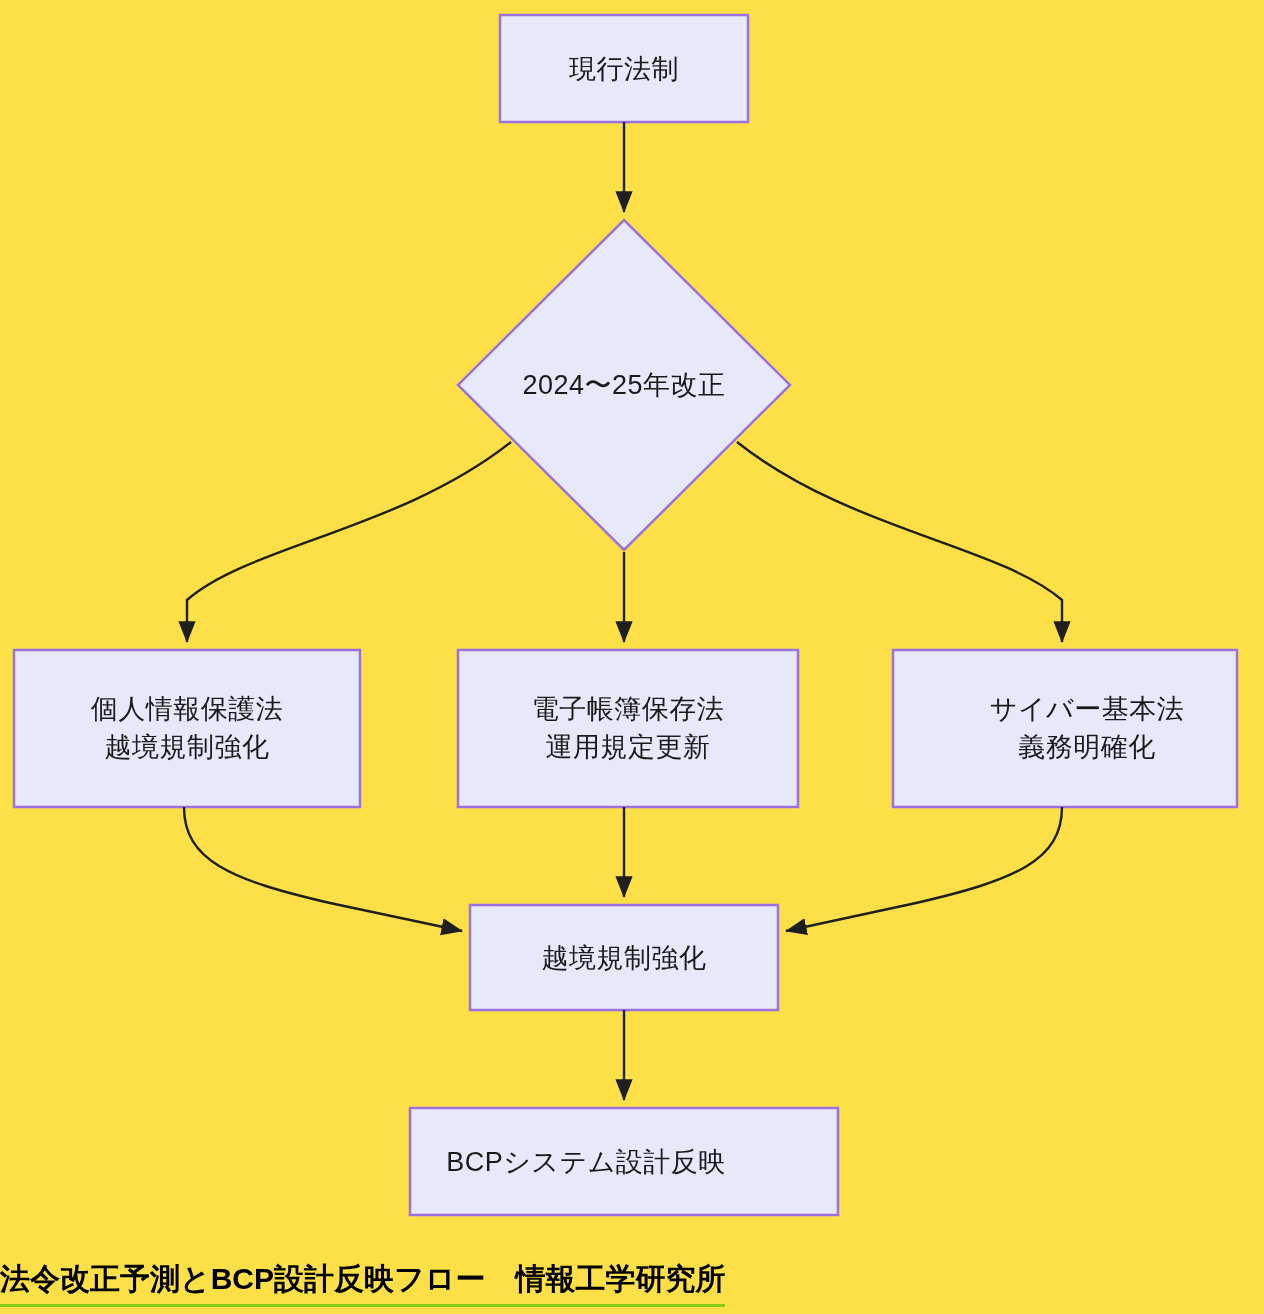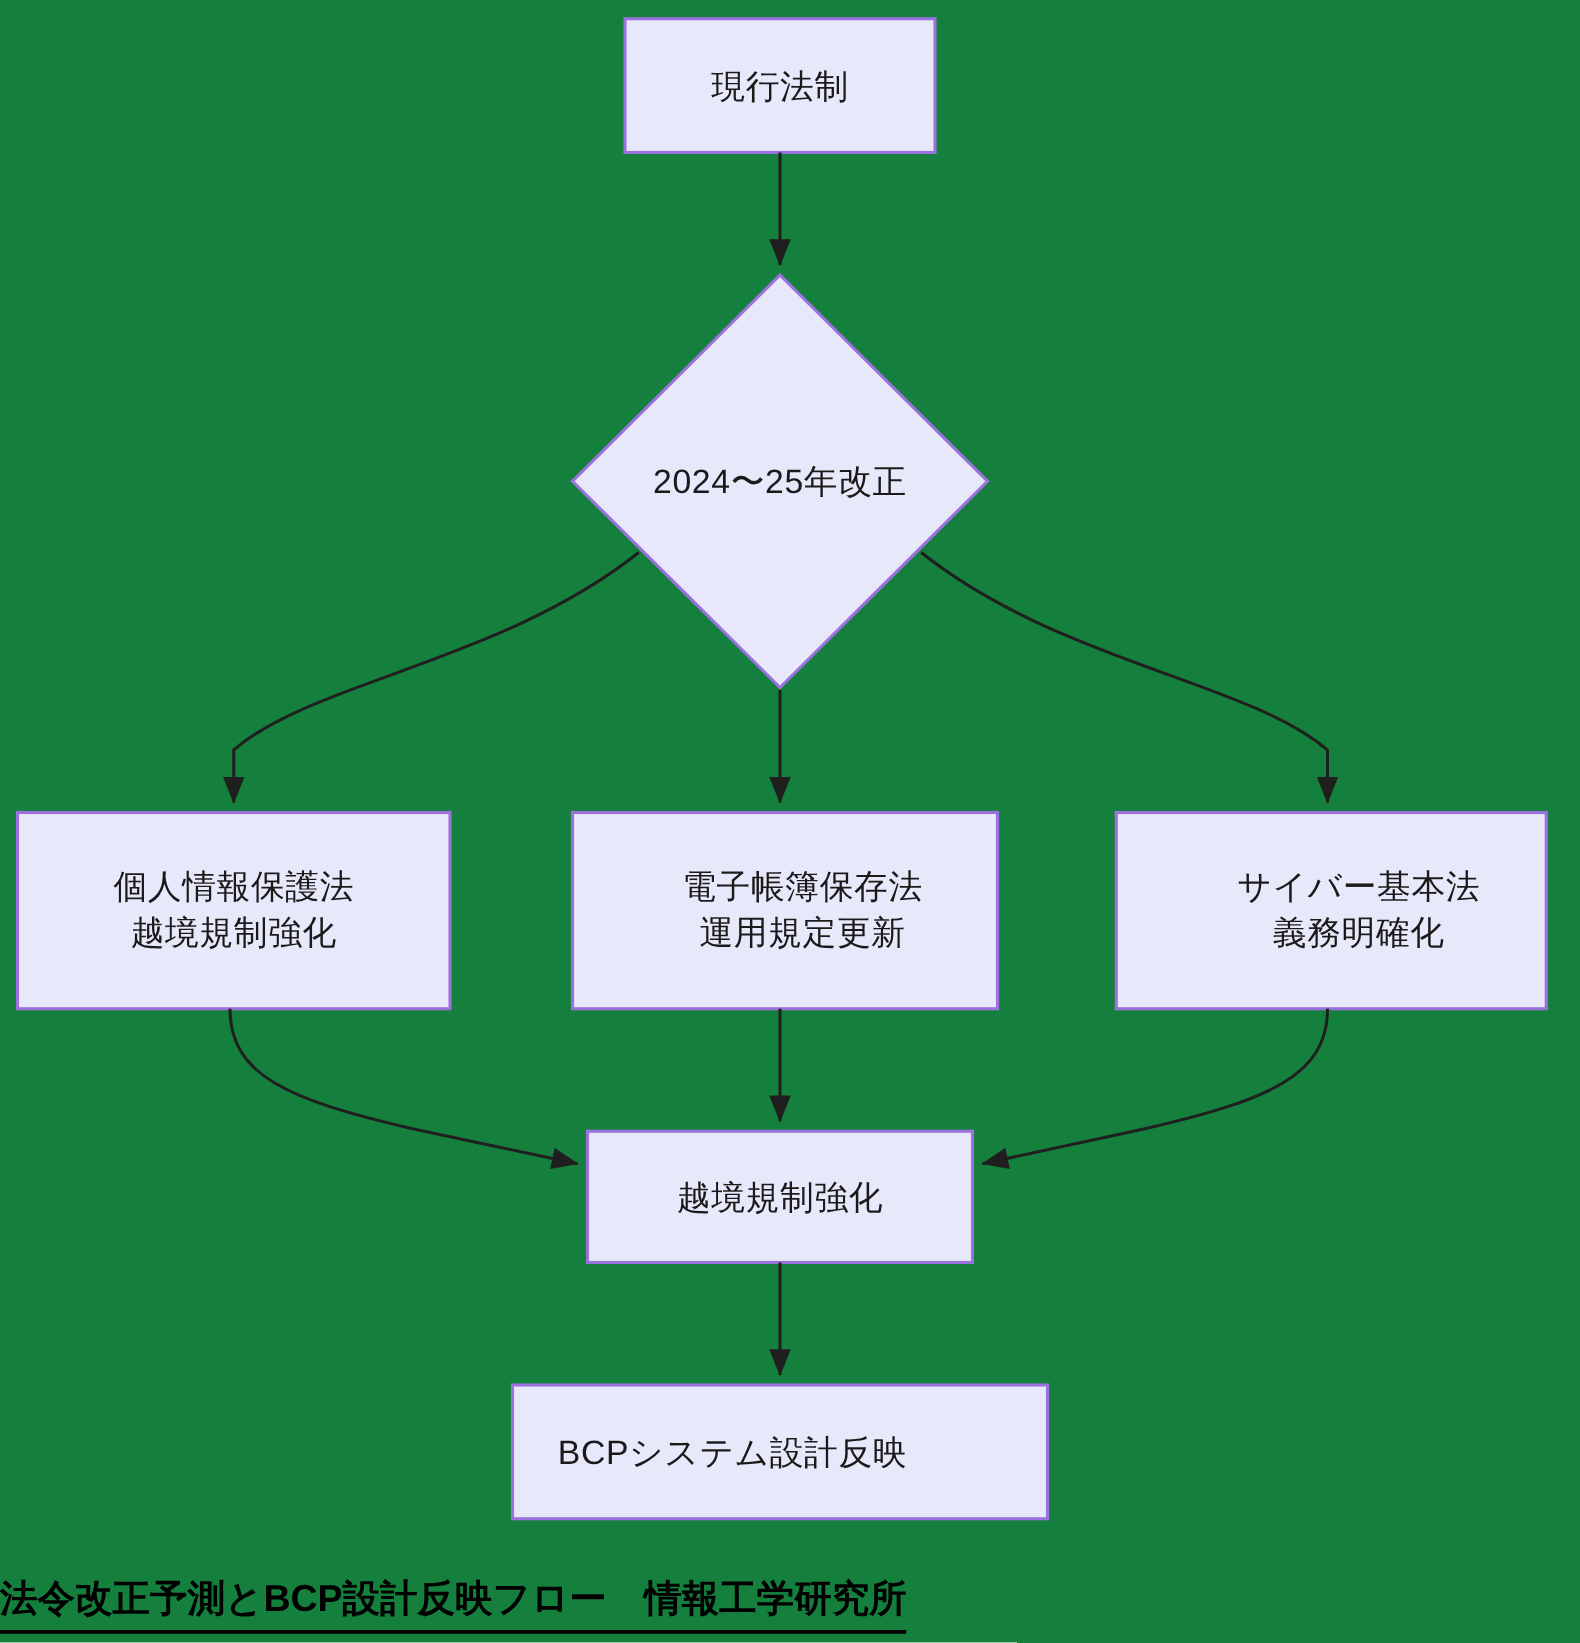--- a/index.html
+++ b/index.html
@@ -8,21 +8,21 @@
     background: #ffffff;
   }
   body {
     font-family: "Liberation Sans", "DejaVu Sans", sans-serif;
     -webkit-font-smoothing: antialiased;
   }
   #canvas {
     position: relative;
     width: 1264px;
     height: 1314px;
-    background: #15803d;
+    background: #fde047;
     overflow: hidden;
   }
   #flow-svg {
     position: absolute;
     left: 0;
     top: 0;
     width: 1264px;
     height: 1314px;
   }
   .node-label {
@@ -46,21 +46,21 @@
     top: 1259px;
     width: 1264px;
     color: #000000;
     font-size: 30px;
     font-weight: bold;
     letter-spacing: 0px;
     white-space: pre;
   }
   #caption .cap-text {
     display: inline-block;
-    border-bottom: 3px solid #000000;
+    border-bottom: 3px solid #84cc16;
     padding-bottom: 4px;
   }
 </style>
 </head>
 <body>
 
 <div id="canvas">
 
   <svg id="flow-svg" viewBox="0 0 1264 1314">
     <defs>
@@ -109,21 +109,21 @@
 
   <div class="node-label" style="left:458px; top:330px; width:332px; height:110px;">
     <span>2024〜25年改正</span>
   </div>
 
   <div class="node-label" style="left:14px; top:650px; width:346px; height:157px;">
     <span>個人情報保護法</span>
     <span class="ln2">越境規制強化</span>
   </div>
 
-  <div class="node-label" style="left:458px; top:650px; width:340px; height:157px;padding-left:14px;">
+  <div class="node-label" style="left:458px; top:650px; width:340px; height:157px;">
     <span>電子帳簿保存法</span>
     <span class="ln2">運用規定更新</span>
   </div>
 
   <div class="node-label" style="left:893px; top:650px; width:388px; height:157px;">
     <span>サイバー基本法</span>
     <span class="ln2">義務明確化</span>
   </div>
 
   <div class="node-label" style="left:470px; top:905px; width:308px; height:105px;">

